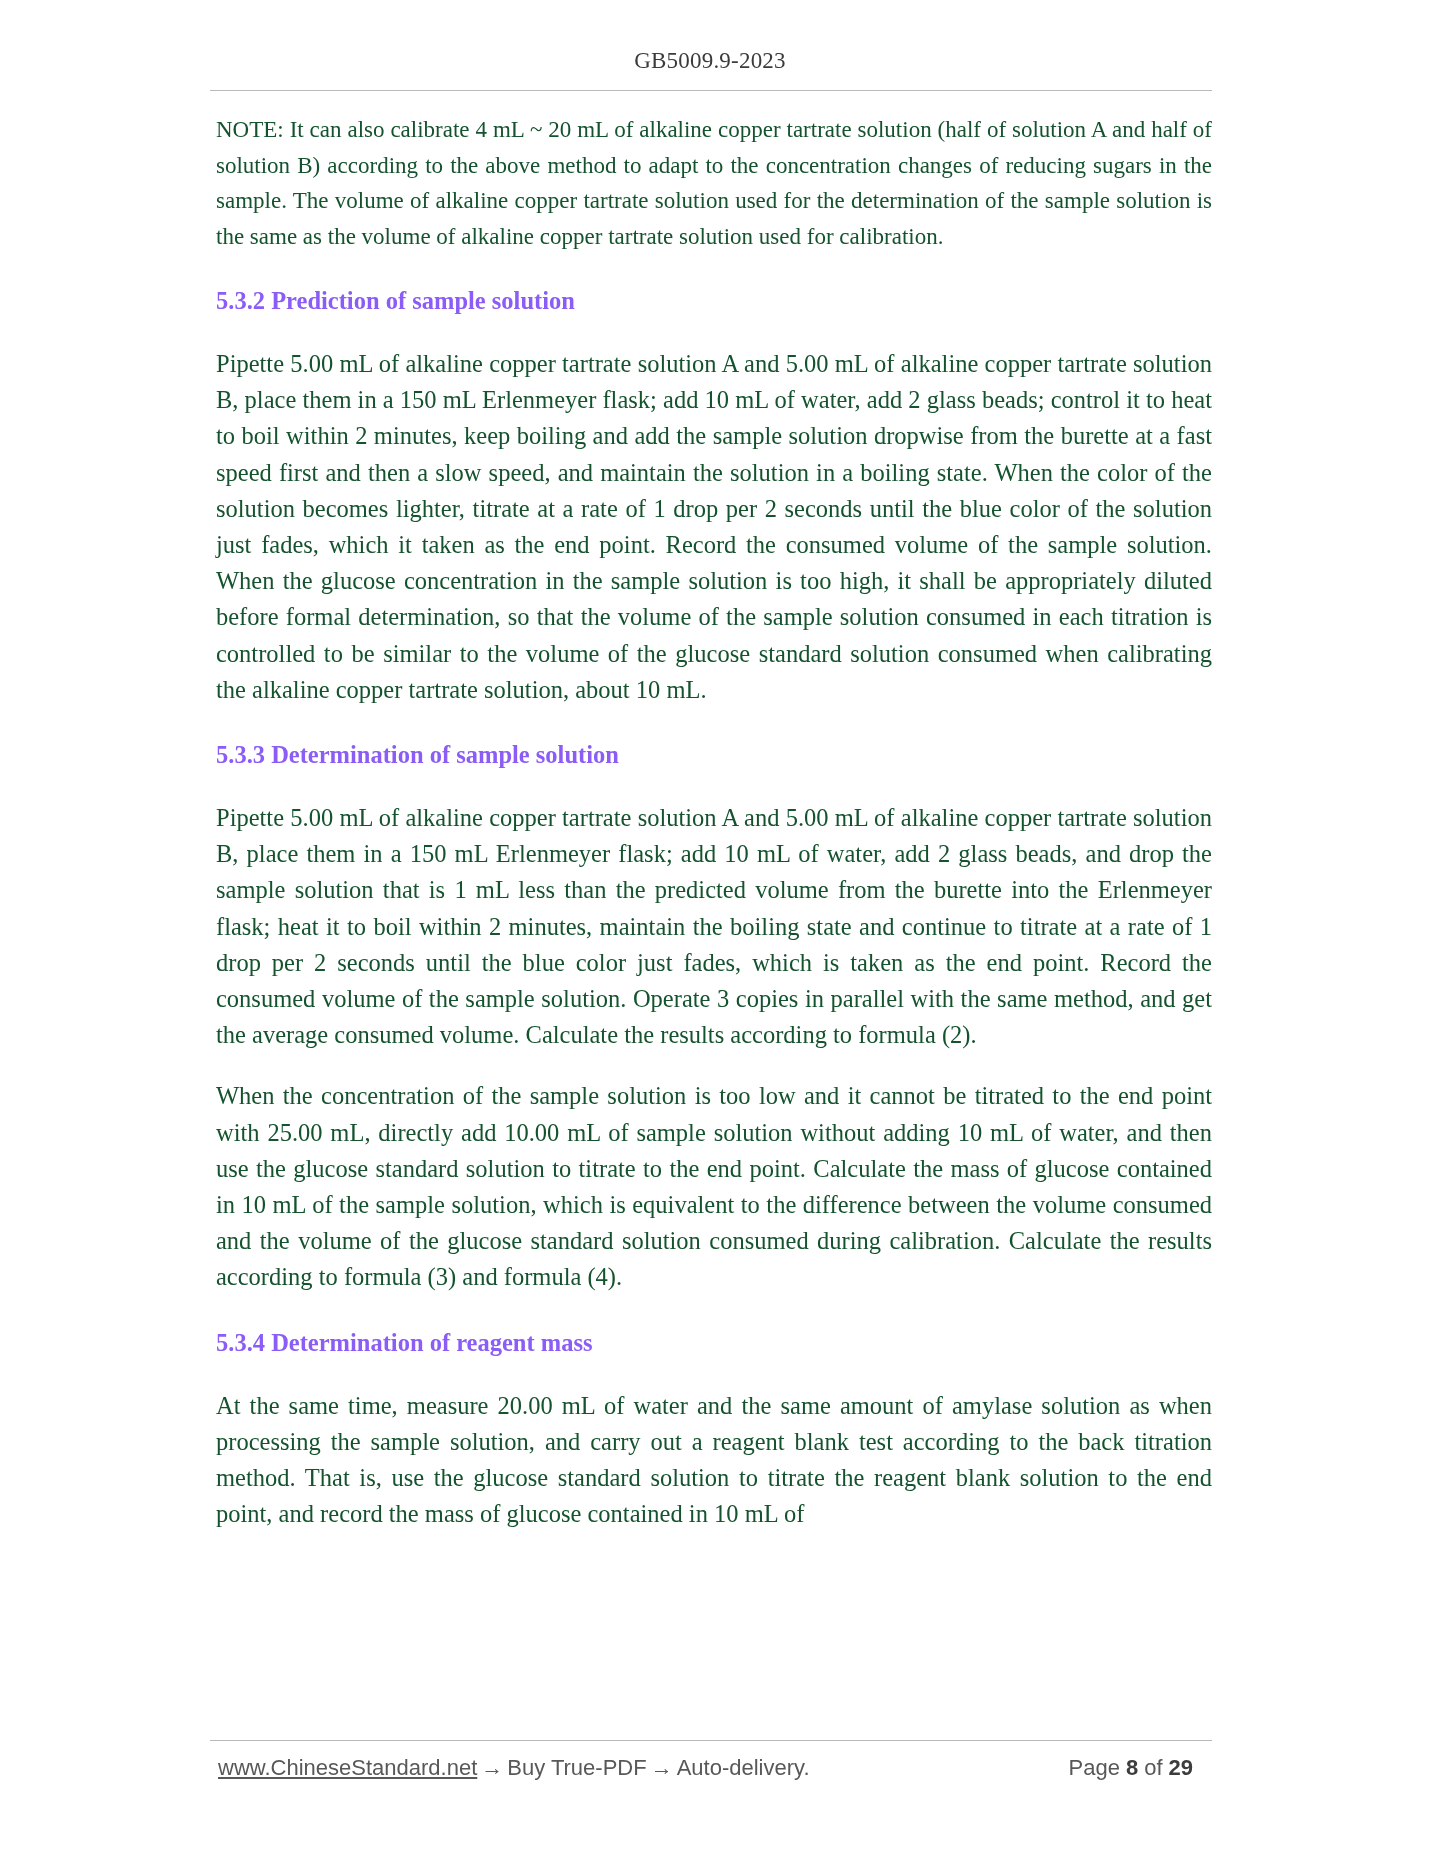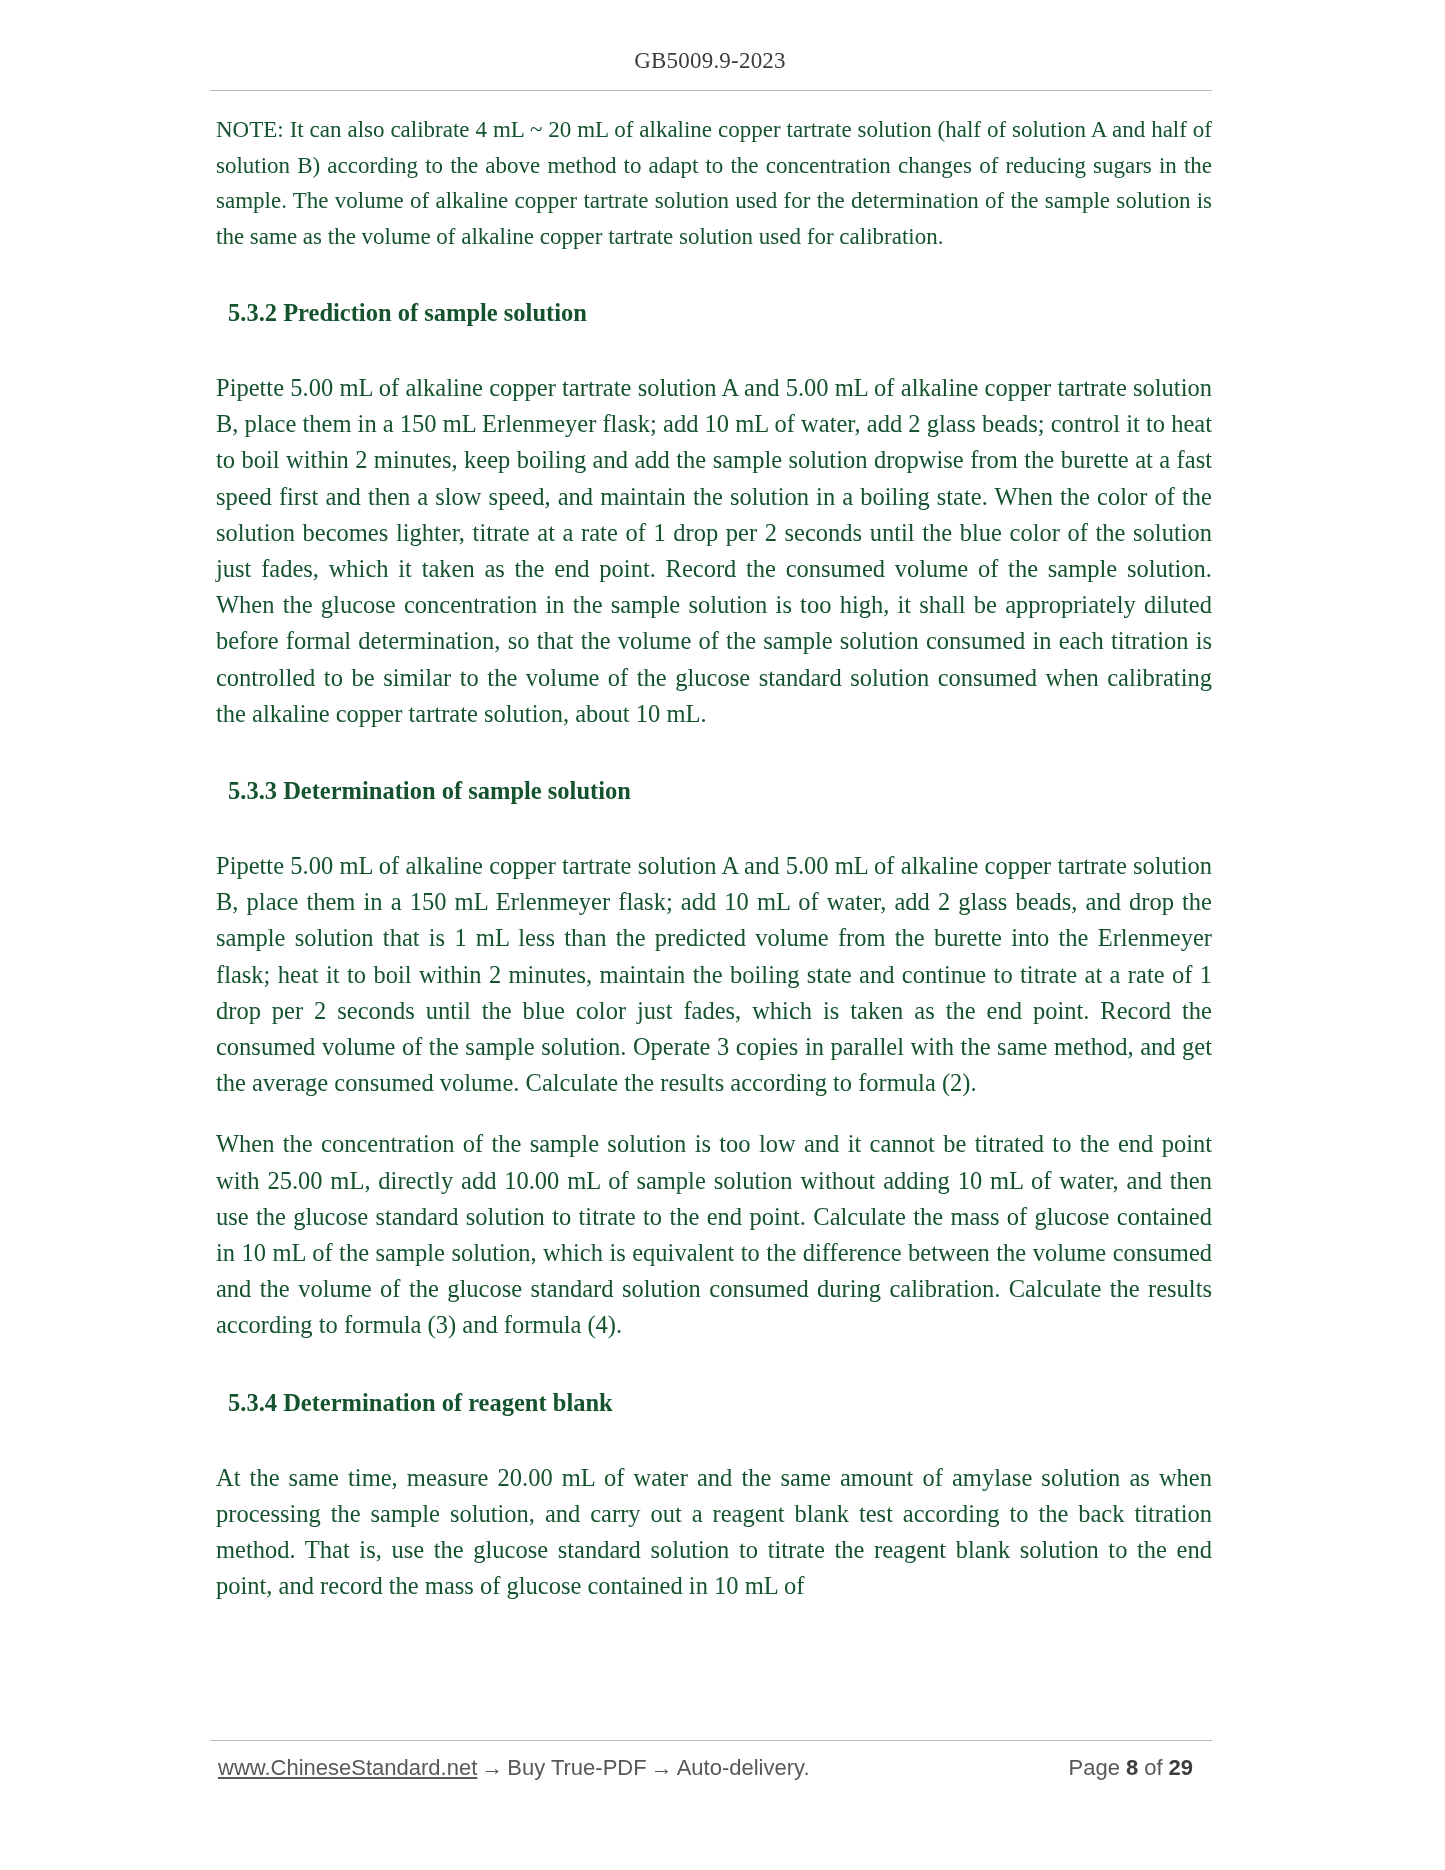--- a/index.html
+++ b/index.html
@@ -58,23 +58,23 @@
     text-justify: inter-word;
     color: #14532d;
   }
   p.note {
     font-size: 23px;
     line-height: 35.5px;
   }
   h3.heading {
     font-size: 24.5px;
     font-weight: bold;
-    margin: 12px;
+    margin: 0;
     line-height: 34px;
-    color: #14532d;
+    color: #8b5cf6;
   }
   .sp-h-top { height: 30px; }
   .sp-h-bot { height: 28px; }
   .sp-para  { height: 25px; }
   
   .footer-rule {
     position: absolute;
     left: 210px;
     top: 1740px;
     width: 1002px;
@@ -139,21 +139,21 @@
     <h3 class="heading">5.3.3 Determination of sample solution</h3>
     <div class="sp-h-bot"></div>
 
     <p class="body">Pipette 5.00 mL of alkaline copper tartrate solution A and 5.00 mL of alkaline copper tartrate solution B, place them in a 150 mL Erlenmeyer flask; add 10 mL of water, add 2 glass beads, and drop the sample solution that is 1 mL less than the predicted volume from the burette into the Erlenmeyer flask; heat it to boil within 2 minutes, maintain the boiling state and continue to titrate at a rate of 1 drop per 2 seconds until the blue color just fades, which is taken as the end point. Record the consumed volume of the sample solution. Operate 3 copies in parallel with the same method, and get the average consumed volume. Calculate the results according to formula (2).</p>
 
     <div class="sp-para"></div>
 
     <p class="body">When the concentration of the sample solution is too low and it cannot be titrated to the end point with 25.00 mL, directly add 10.00 mL of sample solution without adding 10 mL of water, and then use the glucose standard solution to titrate to the end point. Calculate the mass of glucose contained in 10 mL of the sample solution, which is equivalent to the difference between the volume consumed and the volume of the glucose standard solution consumed during calibration. Calculate the results according to formula (3) and formula (4).</p>
 
     <div class="sp-h-top"></div>
-    <h3 class="heading">5.3.4 Determination of reagent blank</h3>
+    <h3 class="heading">5.3.4 Determination of reagent mass</h3>
     <div class="sp-h-bot"></div>
 
     <p class="body">At the same time, measure 20.00 mL of water and the same amount of amylase solution as when processing the sample solution, and carry out a reagent blank test according to the back titration method. That is, use the glucose standard solution to titrate the reagent blank solution to the end point, and record the mass of glucose contained in 10 mL of</p>
 
   </div>
 
   <div class="footer-rule"></div>
 
   <div class="footer">
     <div class="footer-left">

